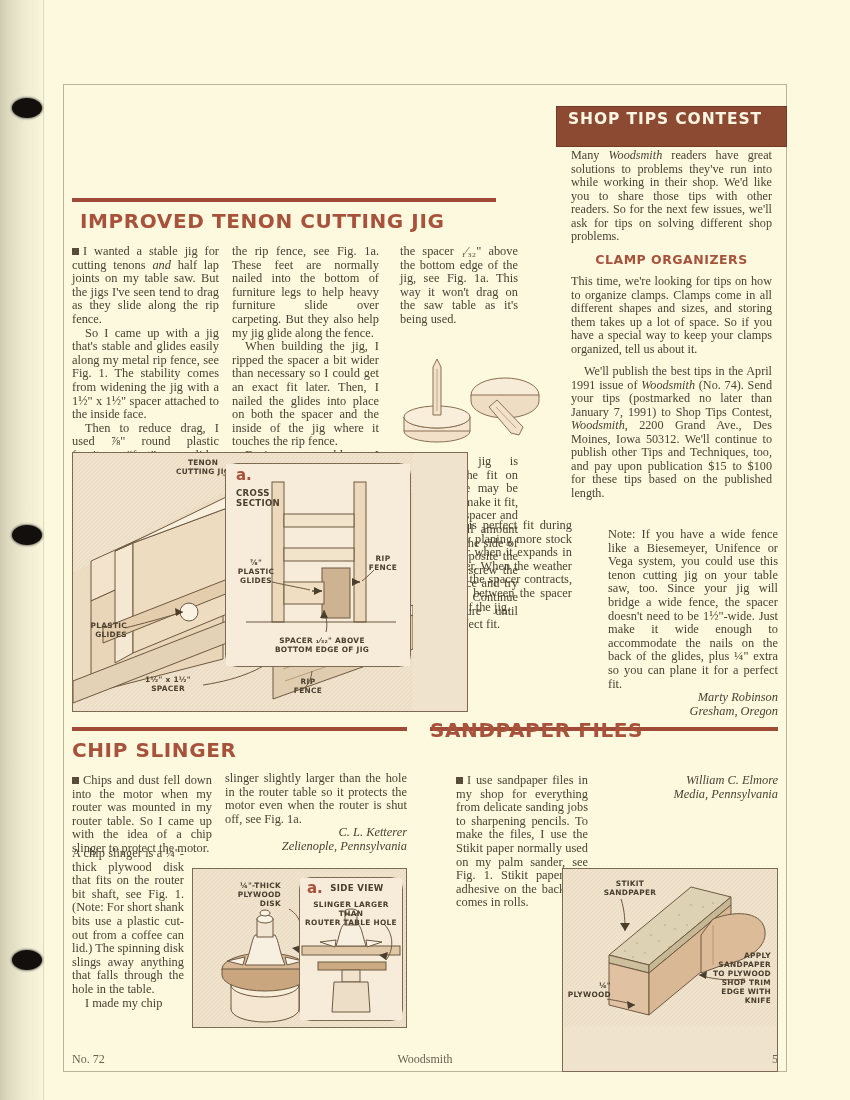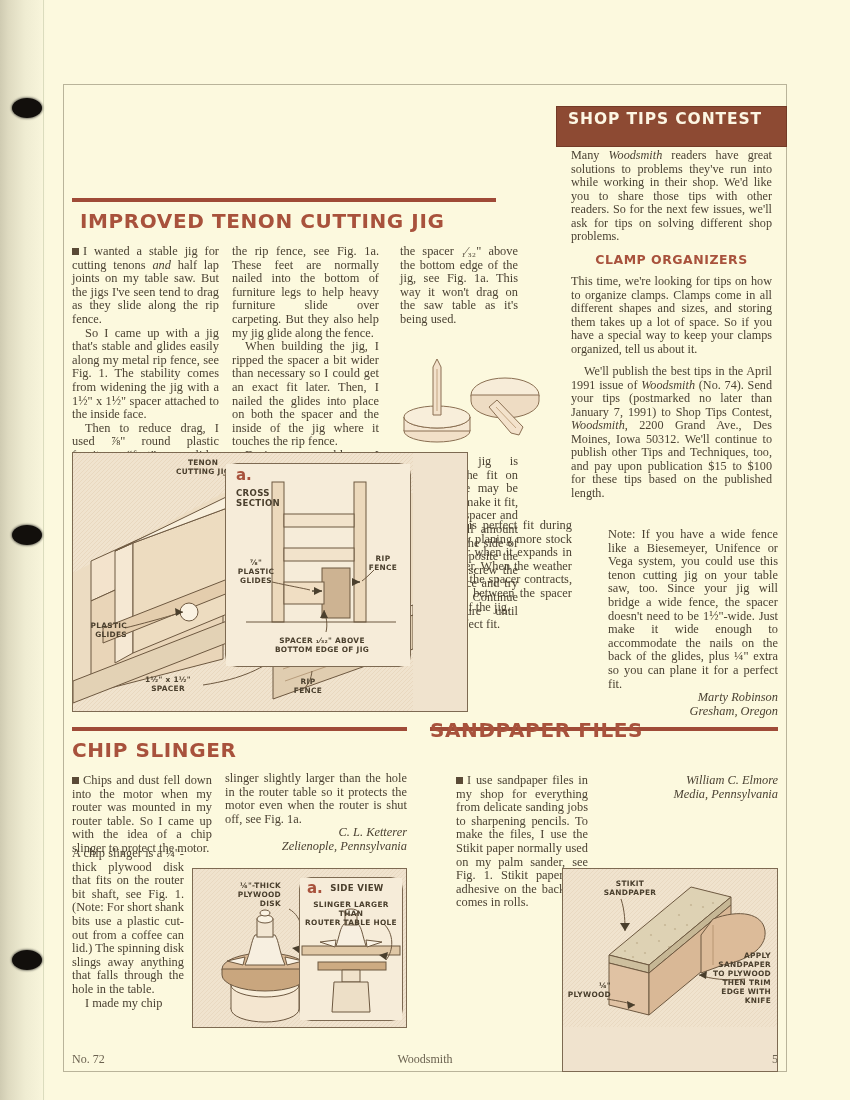--- a/index.html
+++ b/index.html
@@ -449,21 +449,21 @@
       <path d="M182 110 C164 112 148 110 136 106" class="stroke"></path>
       <path d="M136 106 L144 102 L143 110 Z" fill="#4a3f2d"></path>
     </svg>
     <div class="fl" style="left:32px;top:10px;width:70px;white-space:pre-line;">STIKIT
 SANDPAPER</div>
     <div class="fl rt" style="left:0px;top:112px;width:48px;white-space:pre-line;">¼"
 PLYWOOD</div>
     <div class="fl rt" style="left:140px;top:82px;width:68px;white-space:pre-line;">APPLY
 SANDPAPER
 TO PLYWOOD
-THEN TRIM
+SHOP TRIM
 EDGE WITH
 KNIFE</div>
   </div>
 
   <div id="footer">
     <span class="l">No. 72</span>
     <span class="c">Woodsmith</span>
     <span class="r">5</span>
   </div>
 </div>

